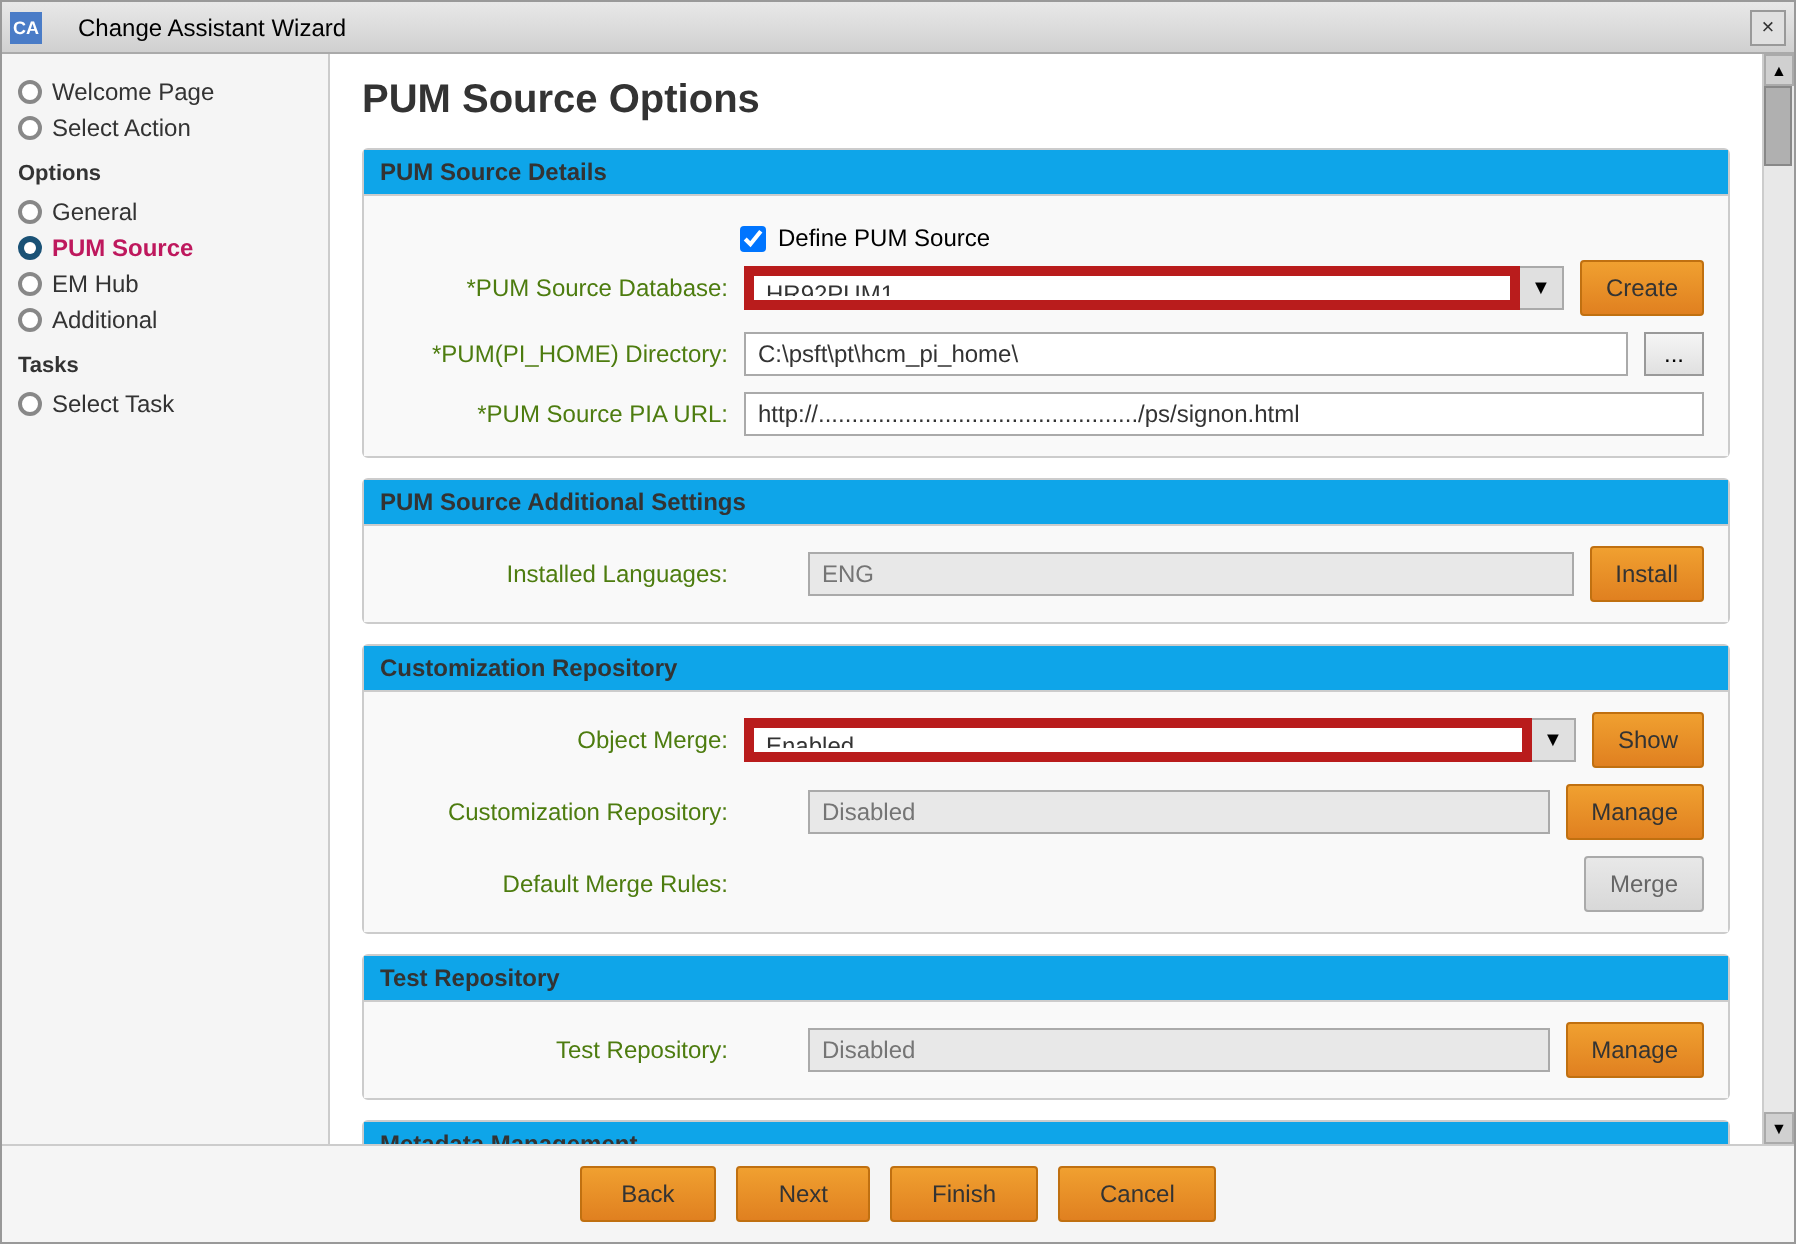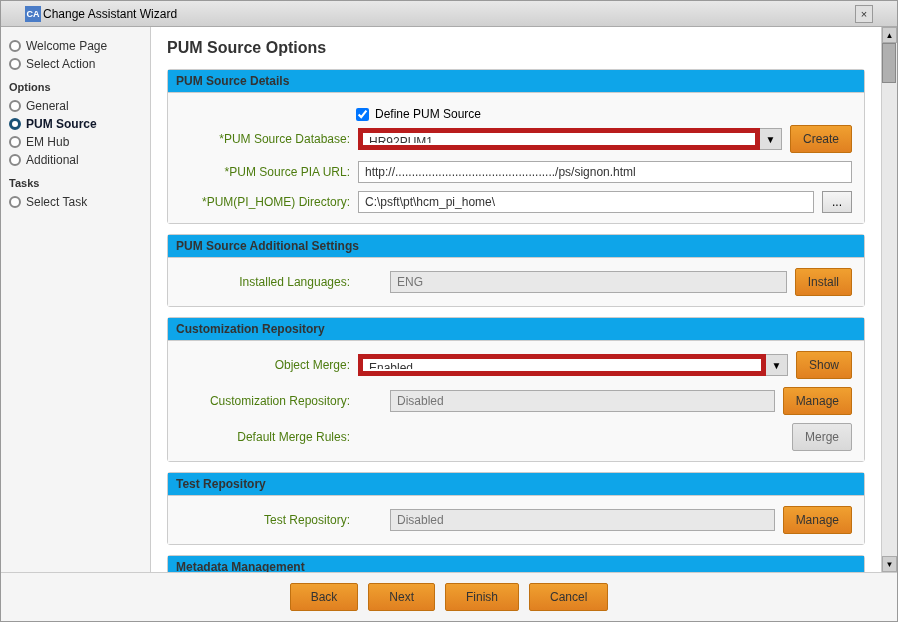--- a/index.html
+++ b/index.html
@@ -1,32 +1,32 @@
 <!DOCTYPE html>
 <html><head>
   <meta charset="utf-8">
   <style>
     * { box-sizing: border-box; margin: 0; padding: 0; font-family: Arial, sans-serif; font-size: 12px; }
     body { background: #f0f0f0; display: flex; justify-content: center; align-items: center; height: 100vh; }
     .window { width: 898px; height: 622px; background: #fff; border: 1px solid #999; display: flex; flex-direction: column; box-shadow: 2px 2px 8px rgba(0,0,0,0.3); }
-    .title-bar { background: linear-gradient(to bottom, #e8e8e8, #d0d0d0); border-bottom: 1px solid #aaa; padding: 4px 24px; display: flex; align-items: center; gap: 2px; height: 26px; }
+    .title-bar { background: linear-gradient(to bottom, #e8e8e8, #d0d0d0); border-bottom: 1px solid #aaa; padding: 4px 4px; display: flex; align-items: center; gap: 18px; height: 26px; }
     .title-bar-icon { width: 16px; height: 16px; background: #4a7cc7; display: flex; align-items: center; justify-content: center; color: white; font-size: 9px; font-weight: bold; }
     .title-bar-text { font-size: 12px; font-weight: normal; flex: 1; }
     .title-bar-close { width: 18px; height: 18px; background: #e0e0e0; border: 1px solid #999; cursor: pointer; display: flex; align-items: center; justify-content: center; font-size: 11px; color: #333; }
     .main-content { display: flex; flex: 1; overflow: hidden; }
-    .sidebar { width: 150px; padding: 10px 8px; border-right: 1px solid #ccc; background: #f5f5f5; flex-shrink: 0; }
+    .sidebar { width: 164px; padding: 10px 8px; border-right: 1px solid #ccc; background: #f5f5f5; flex-shrink: 0; }
     .sidebar-section-label { font-weight: bold; font-size: 11px; color: #333; margin-bottom: 4px; margin-top: 8px; }
     .sidebar-item { display: flex; align-items: center; gap: 5px; padding: 2px 0; cursor: pointer; }
     .sidebar-item .radio { width: 12px; height: 12px; border-radius: 50%; border: 2px solid #888; background: white; flex-shrink: 0; }
     .sidebar-item .radio.active { background: #1a5276; border-color: #1a5276; }
     .sidebar-item .radio.active::after { content: ''; display: block; width: 6px; height: 6px; border-radius: 50%; background: white; margin: 1px; }
     .sidebar-item-text { font-size: 12px; color: #333; }
-    .sidebar-item.active .sidebar-item-text { font-weight: bold; color: #0f172a; }
+    .sidebar-item.active .sidebar-item-text { font-weight: bold; color: #be185d; }
     .content-area { flex: 1; padding: 12px 16px; overflow-y: auto; }
-    .page-title { font-size: 16px; font-weight: bold; color: #333; margin-bottom: 12px; }
+    .page-title { font-size: 20px; font-weight: bold; color: #333; margin-bottom: 12px; }
     .section { border: 1px solid #ccc; border-radius: 3px; margin-bottom: 10px; }
     .section-header { background: #0ea5e9; padding: 4px 8px; font-weight: bold; font-size: 12px; color: #333; border-bottom: 1px solid #ccc; }
     .section-body { padding: 10px 12px; background: #f9f9f9; }
     .form-row { display: flex; align-items: center; margin-bottom: 8px; gap: 8px; }
     .form-row:last-child { margin-bottom: 0; }
     .form-label { width: 170px; font-size: 12px; color: #4d7c0f; text-align: right; flex-shrink: 0; }
     .form-input { flex: 1; height: 22px; padding: 2px 6px; border: 1px solid #aaa; background: white; font-size: 12px; color: #333; }
     .form-input.disabled { background: #e8e8e8; color: #888; margin-left: 32px; }
     .form-select-wrapper { flex: 1; display: flex; position: relative; }
     .form-select { flex: 1; height: 22px; padding: 2px 6px; border: 5px solid #b91c1c; background: white; font-size: 12px; color: #333; -webkit-appearance: none; appearance: none; }
@@ -105,27 +105,27 @@
             <span class="form-label">*PUM Source Database:</span>
             <div class="form-select-wrapper">
               <select class="form-select">
                 <option>HR92PUM1</option>
               </select>
               <div class="select-arrow">▼</div>
             </div>
             <button class="btn btn-orange">Create</button>
           </div>
           <div class="form-row">
-            <span class="form-label">*PUM Source PIA URL:</span>
-            <input class="form-input" type="text" value="http://................................................/ps/signon.html" style="">
-          </div>
-          <div class="form-row">
             <span class="form-label">*PUM(PI_HOME) Directory:</span>
             <input class="form-input" type="text" value="C:\psft\pt\hcm_pi_home\" style="">
             <button class="btn-dots">...</button>
+          </div>
+          <div class="form-row">
+            <span class="form-label">*PUM Source PIA URL:</span>
+            <input class="form-input" type="text" value="http://................................................/ps/signon.html" style="">
           </div>
         </div>
       </div>
 
       <div class="section">
         <div class="section-header">PUM Source Additional Settings</div>
         <div class="section-body">
           <div class="form-row">
             <span class="form-label">Installed Languages:</span>
             <input class="form-input disabled" type="text" disabled="" placeholder="ENG" style="">

